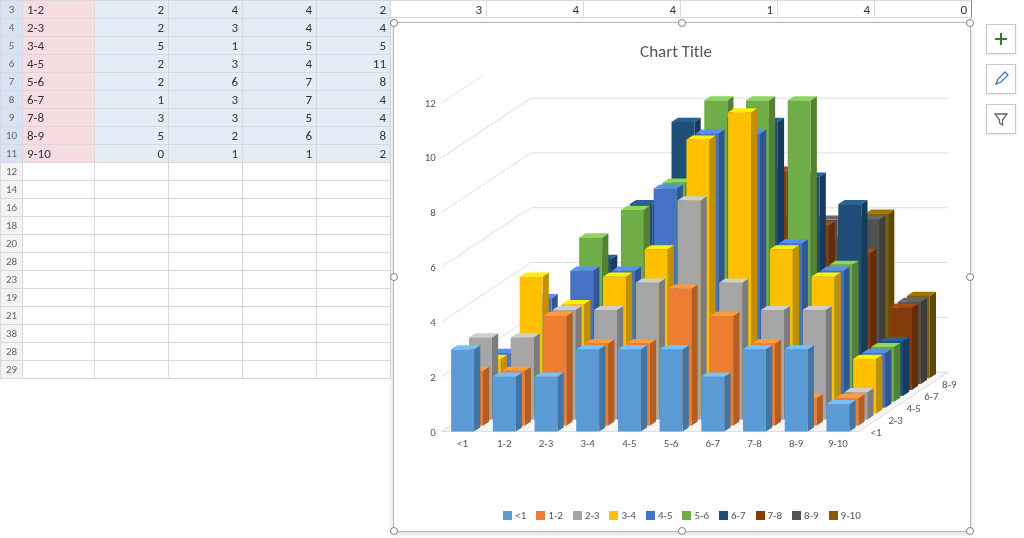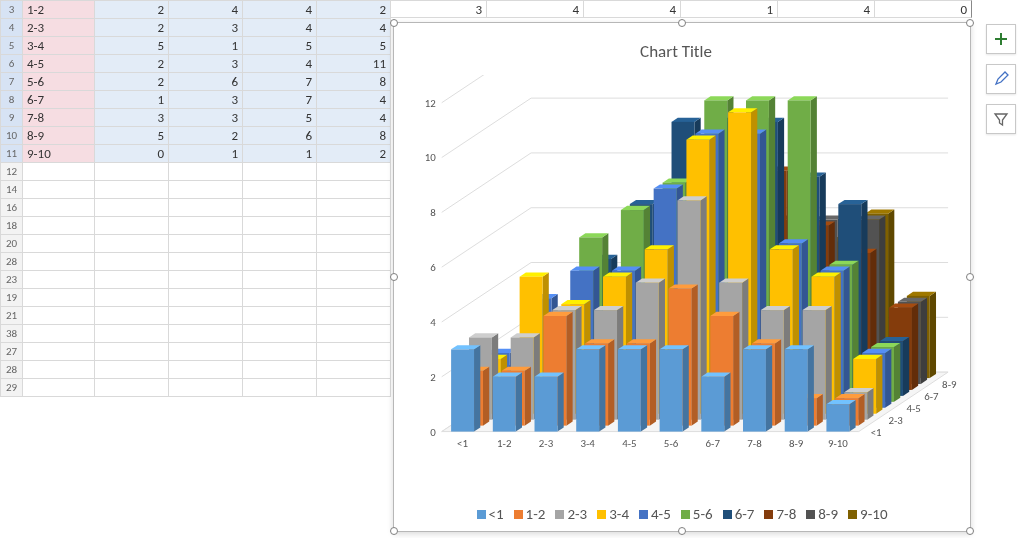--- a/index.html
+++ b/index.html
@@ -31,21 +31,21 @@
   .toprow .endcell{border-right:1px solid #888;background:#fff}
 
   
   .chart{position:absolute;left:393px;top:22px;width:576px;height:508px;background:#fff;border:1px solid #b7b7b7;box-shadow:0 2px 6px rgba(0,0,0,.15)}
   .chart .handle{position:absolute;width:6px;height:6px;background:#fff;border:1px solid #7f7f7f;border-radius:50%}
   .h-nw{left:-4px;top:-4px}.h-n{left:50%;top:-4px;margin-left:-4px}.h-ne{right:-4px;top:-4px}
   .h-w{left:-4px;top:50%;margin-top:-4px}.h-e{right:-4px;top:50%;margin-top:-4px}
   .h-sw{left:-4px;bottom:-4px}.h-s{left:50%;bottom:-4px;margin-left:-4px}.h-se{right:-4px;bottom:-4px}
   .chart-title{position:absolute;left:0;right:12px;top:18px;text-align:center;font-size:17px;color:#555}
   .chart-area{position:absolute;left:10px;right:10px;top:52px;bottom:40px}
-  .legend{position:absolute;left:0;right:0;bottom:8px;text-align:center;font-size:15px;color:#555}
+  .legend{position:absolute;left:0;right:0;bottom:8px;text-align:center;font-size:11px;color:#555}
   .legend span{display:inline-flex;align-items:center;margin:0 5px}
   .legend i{display:inline-block;width:9px;height:9px;margin-right:3px}
 
   
   .sidebtns{position:absolute;right:8px;top:24px;width:30px}
   .sidebtns .btn{width:28px;height:28px;margin-bottom:10px;border:1px solid #c8c8c8;background:#fff;display:flex;align-items:center;justify-content:center;box-shadow:0 1px 2px rgba(0,0,0,.1);cursor:pointer}
   .sidebtns svg{width:16px;height:16px}
 </style>
 </head>
 <body>
@@ -199,28 +199,20 @@
       <tr>
         <td class="rn">21</td>
         <td class="lbl"></td>
         <td class="num"></td>
         <td class="num"></td>
         <td class="num"></td>
         <td class="num"></td>
       </tr>
       <tr>
         <td class="rn">38</td>
-        <td class="lbl"></td>
-        <td class="num"></td>
-        <td class="num"></td>
-        <td class="num"></td>
-        <td class="num"></td>
-      </tr>
-      <tr>
-        <td class="rn">27</td>
         <td class="lbl"></td>
         <td class="num"></td>
         <td class="num"></td>
         <td class="num"></td>
         <td class="num"></td>
       </tr>
       <tr>
         <td class="rn">28</td>
         <td class="lbl"></td>
         <td class="num"></td>

